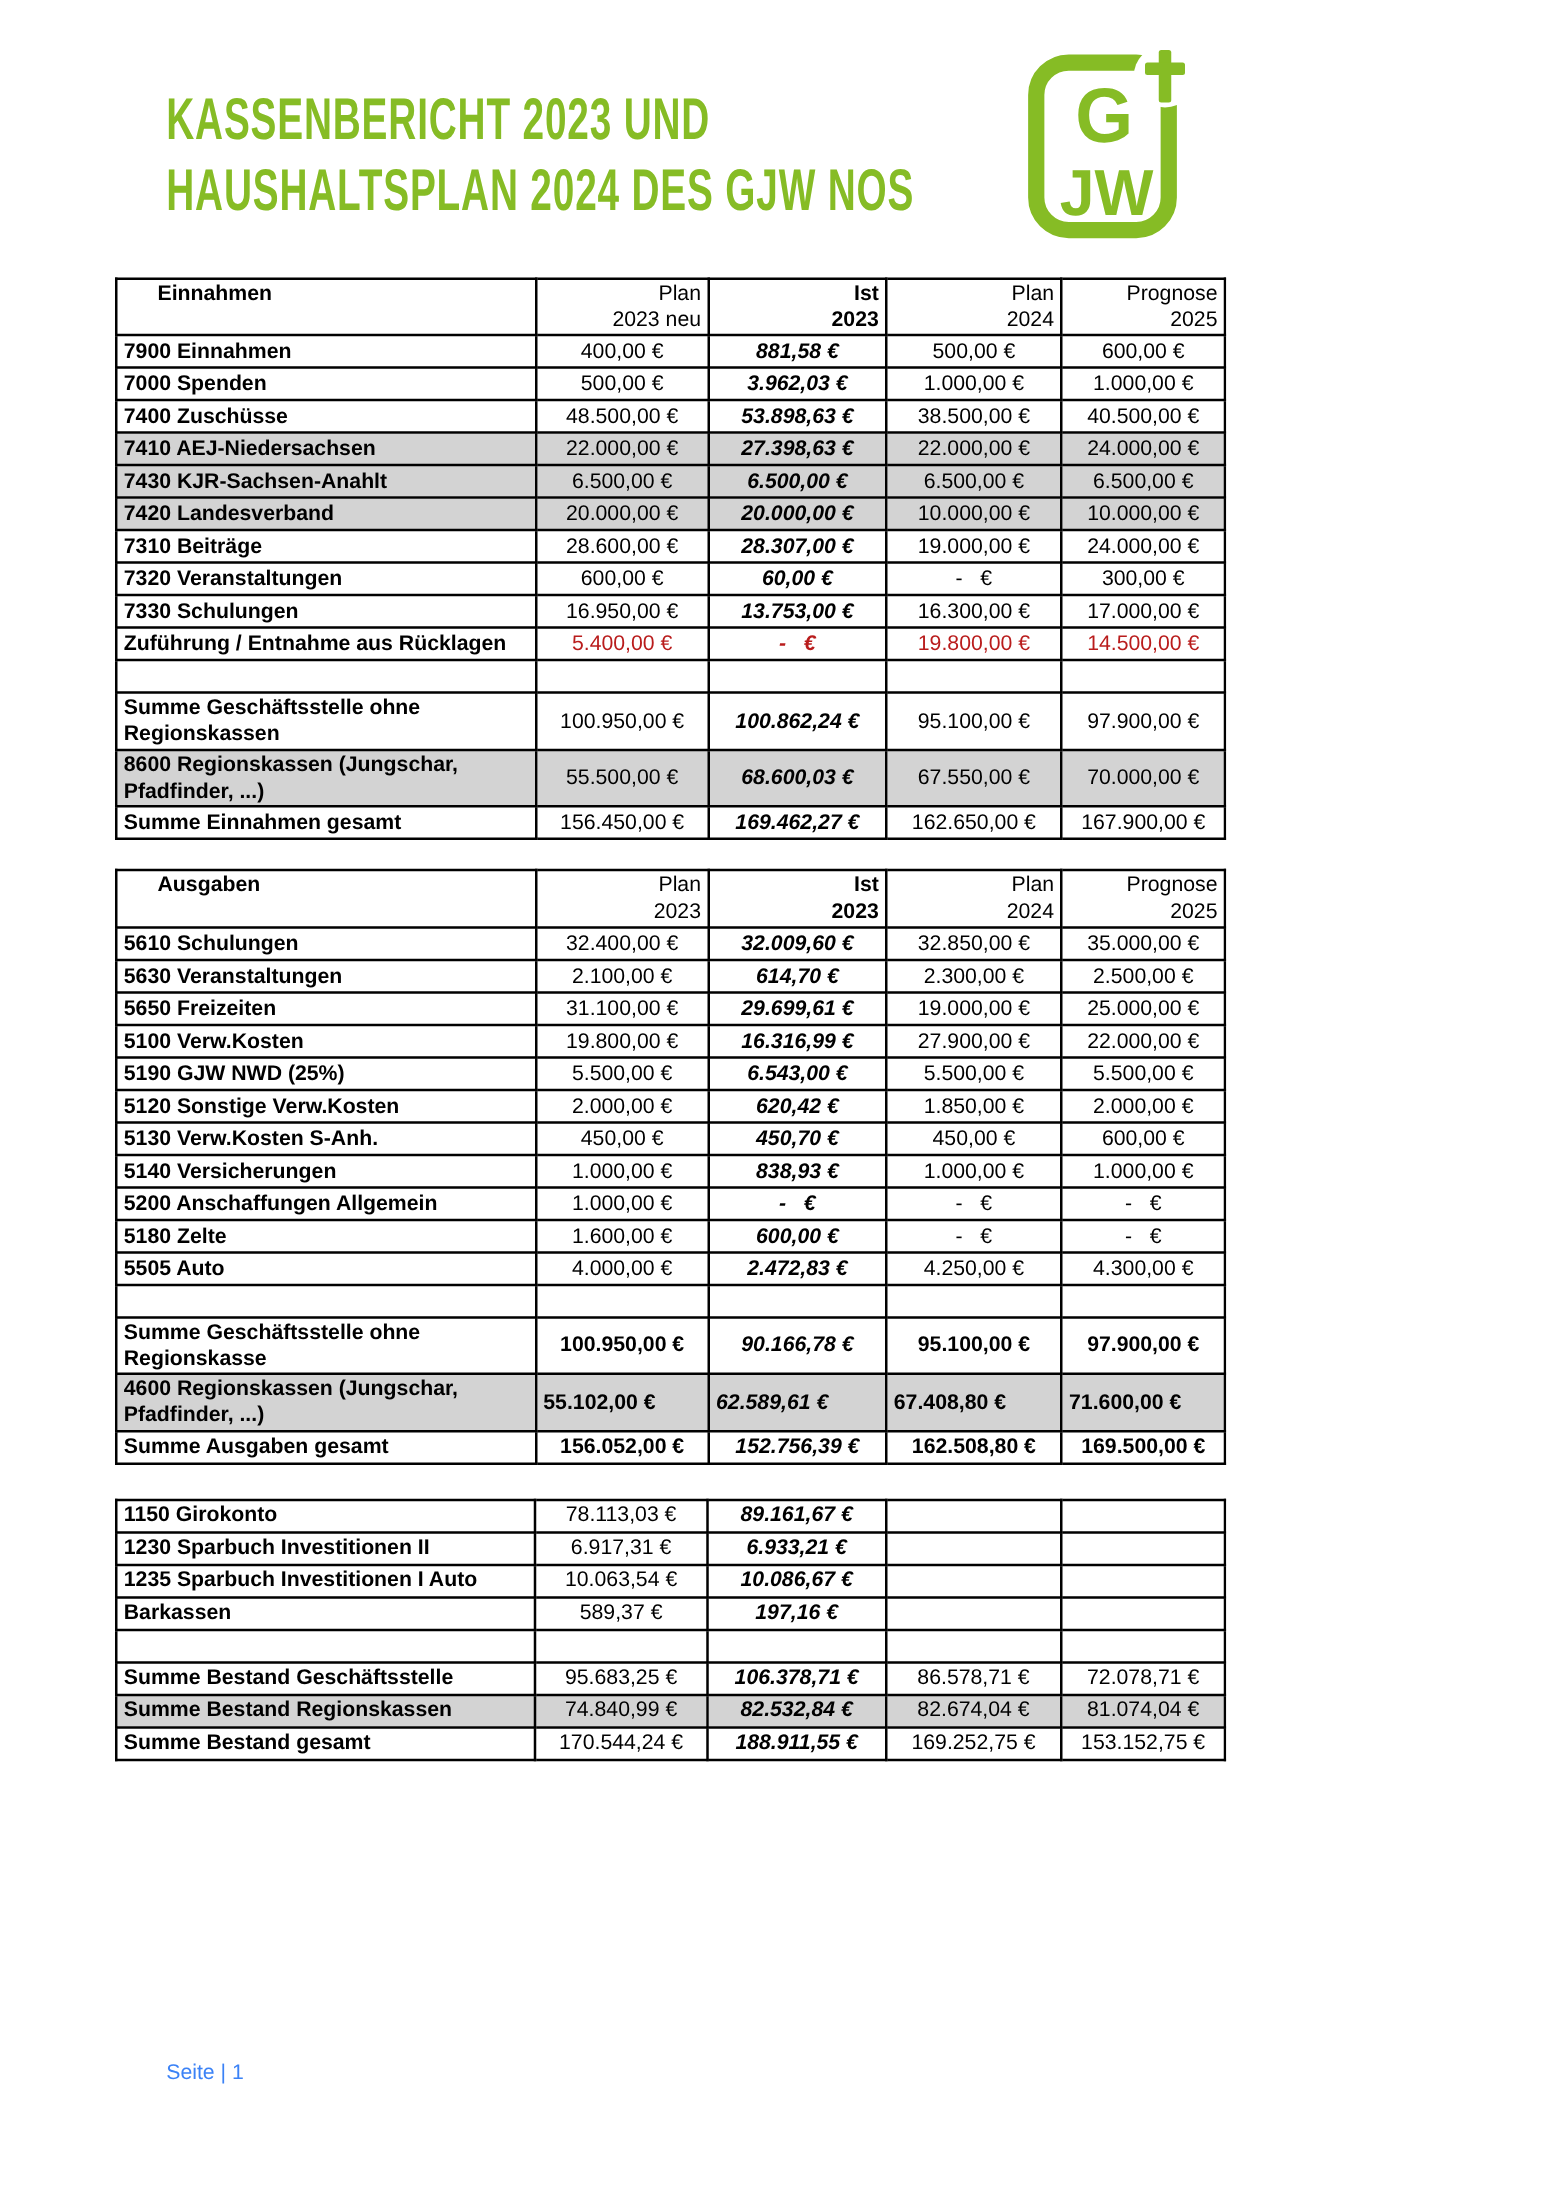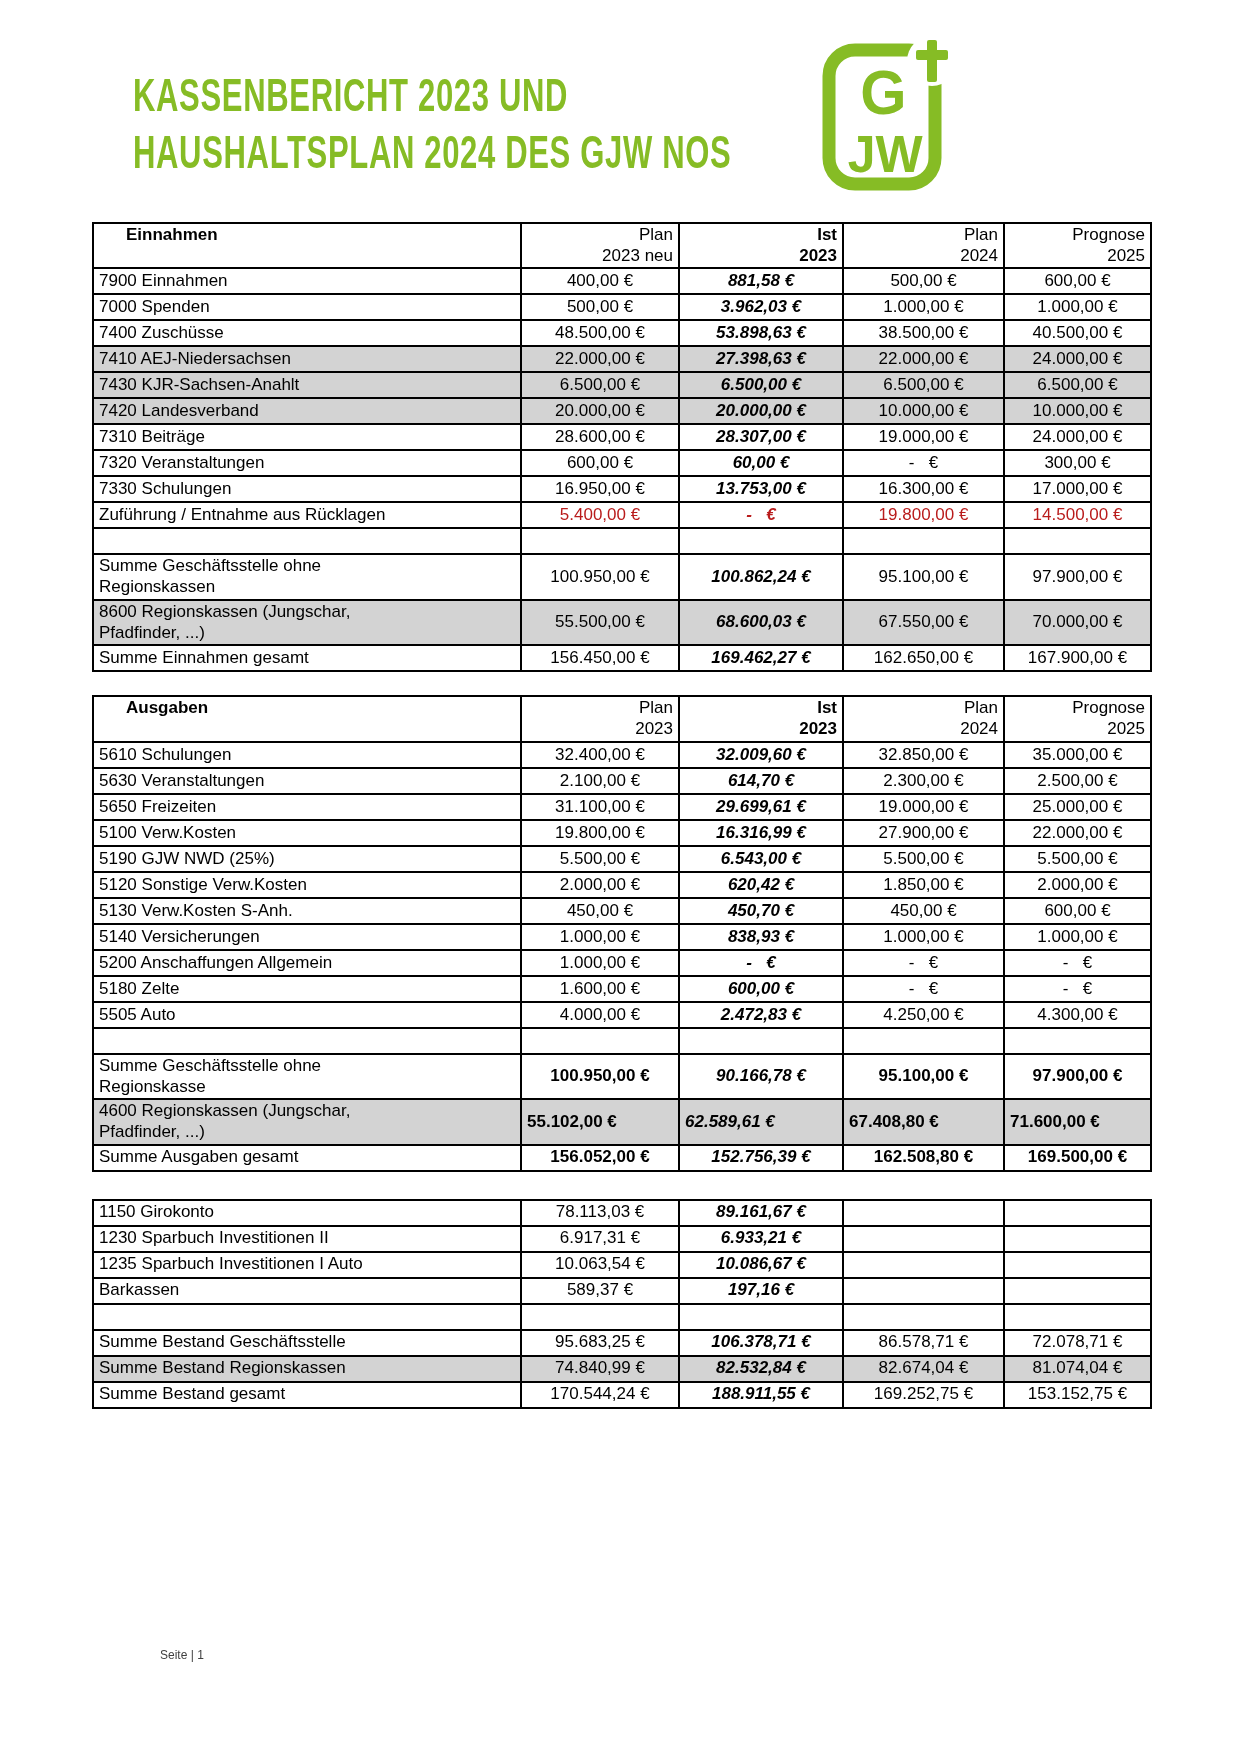--- a/index.html
+++ b/index.html
@@ -1,17 +1,17 @@
 <!DOCTYPE html>
 <html><head>
 <meta charset="utf-8">
 <style>
   html,body { margin:0; padding:0; background:#ffffff; }
   body { width:1241px; height:1754px; font-family:"Liberation Sans", sans-serif; color:#000; }
-  .page { position:relative; width:1241px; height:1754px; overflow:hidden; background:#fff; }
+  .page { position:relative; width:981px; height:1754px; overflow:hidden; background:#fff; }
 
   
   .page-header { position:relative; height:222px; }
   .doc-title { position:absolute; left:133px; top:66px; color:#86bc25;
                font-weight:bold; font-size:47px; line-height:57px;
                transform:scaleX(0.66); transform-origin:left top; white-space:nowrap;
                letter-spacing:1px; }
   .logo-wrap { position:absolute; left:820px; top:34px; width:142px; height:158px; }
 
   
@@ -19,30 +19,30 @@
   table.fin { border-collapse:collapse; table-layout:fixed; margin-left:92px; }
   table.fin:nth-of-type(1) { margin-bottom:23px; }
   table.fin:nth-of-type(2) { margin-bottom:27px; }
   .fin th, .fin td { border:2px solid #000; font-size:17px; line-height:1.22;
                      padding:1px 5px; overflow:hidden; white-space:pre-line;
                      vertical-align:top; }
   .fin td { height:22px; vertical-align:middle; }
   .fin th { height:41px; font-weight:normal; text-align:right; }
   .fin th.lbl { text-align:left; font-weight:bold; }
   .fin th.b { font-weight:bold;padding-left:32px; }
-  .fin td.lbl { font-weight:normal; text-align:left; }
+  .fin td.lbl { font-weight:bold; text-align:left; }
   .fin td.val { text-align:center; }
   .fin td.ist { font-weight:bold;font-style:italic; }
   .fin tr.shade td { background:#d3d3d3; }
   .fin tr.red td.val { color:#b91c1c; }
   .fin tr.bvals td.val { font-weight:bold; }
   .fin tr.lvals td.val { text-align:left; }
 
   
-  .page-footer { position:absolute; left:133px; top:1648px; font-size:12px; color:#404040;margin-left:27px; }
+  .page-footer { position:absolute; left:133px; top:1648px; font-size:17px; color:#3b82f6; }
 </style>
 </head>
 <body>
 
 <div class="page">
 
   <div class="page-header">
     <div class="doc-title">
       <div>KASSENBERICHT 2023 UND</div>
       <div>HAUSHALTSPLAN 2024 DES GJW NOS</div>

